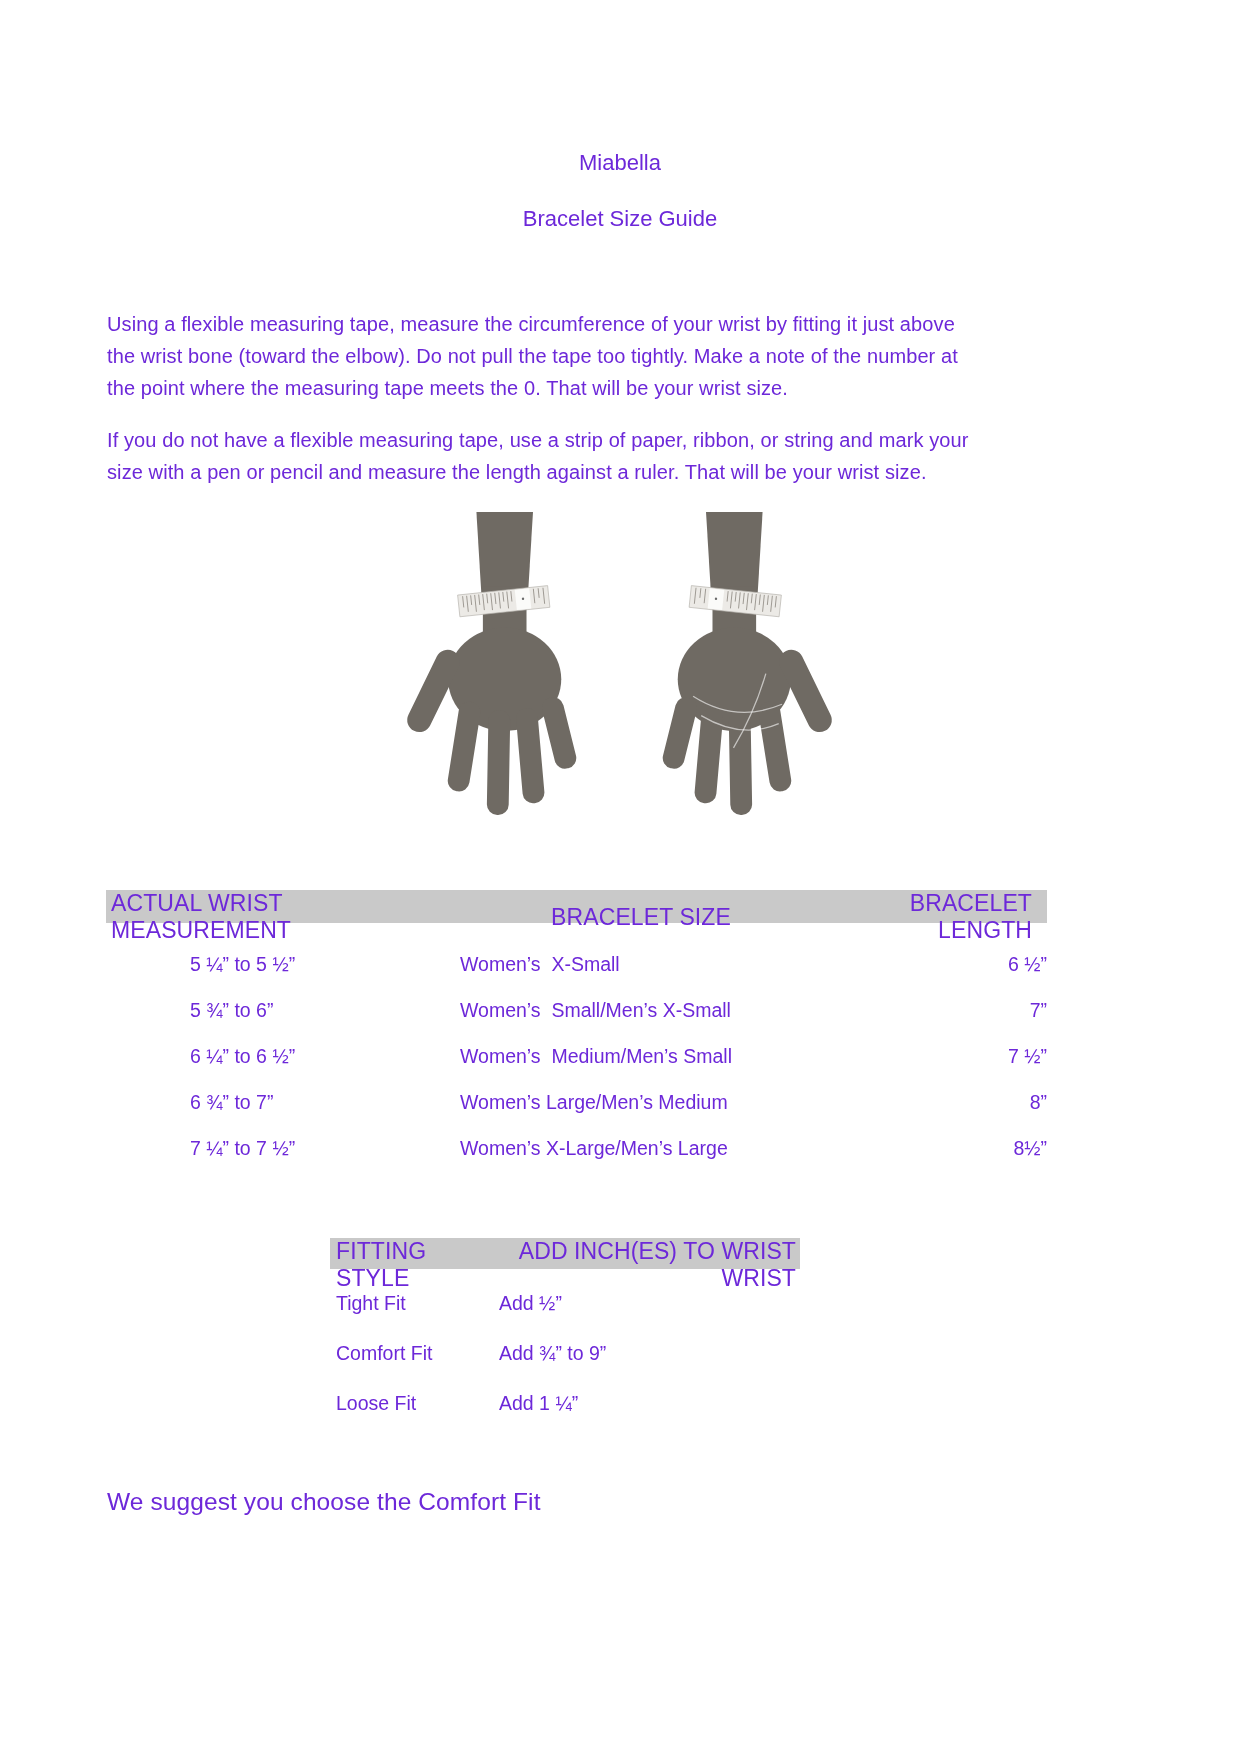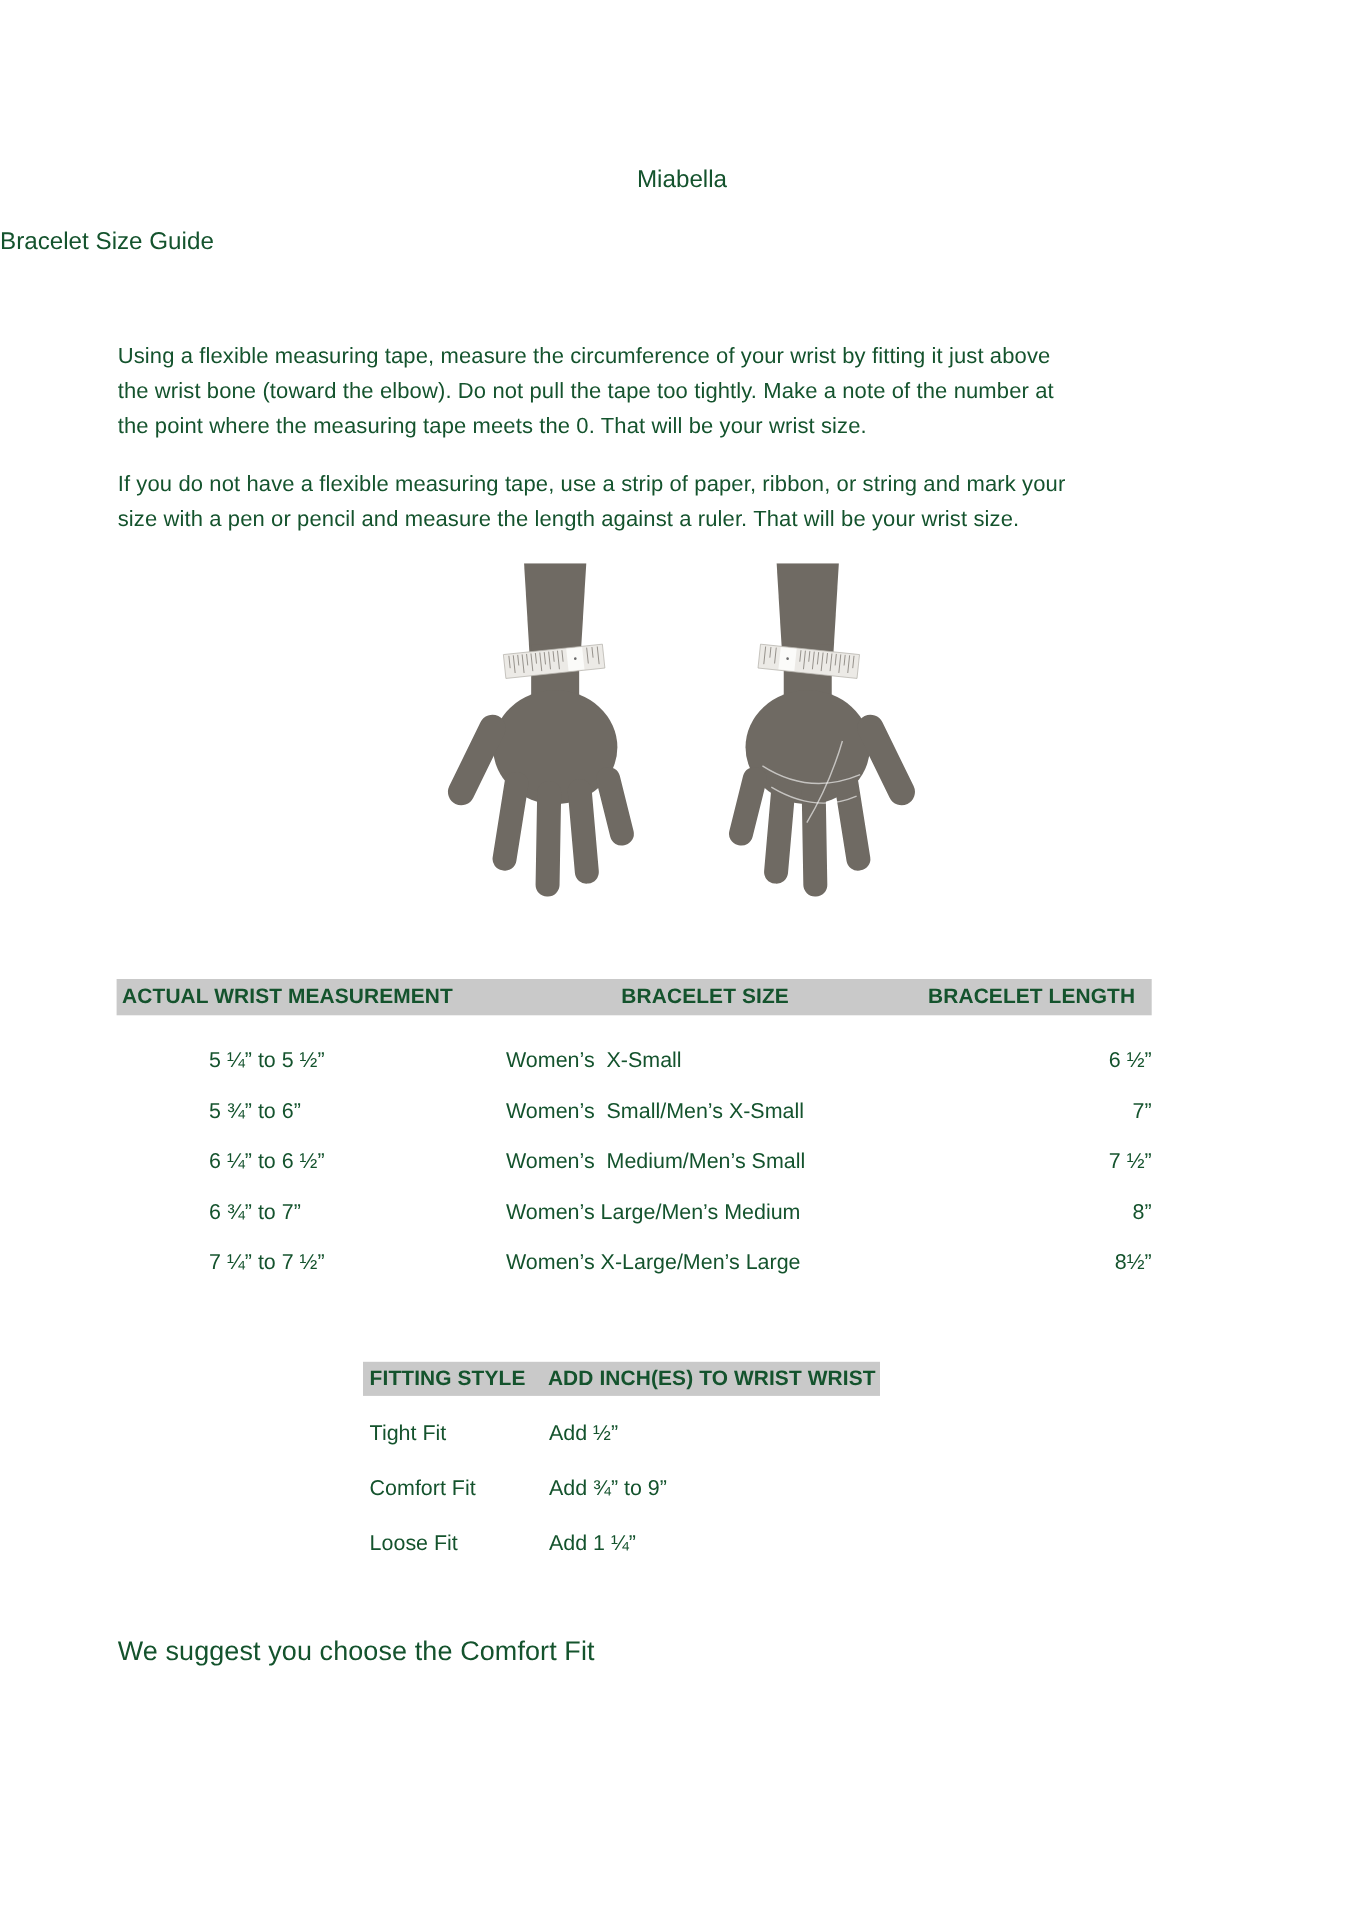--- a/index.html
+++ b/index.html
@@ -2,48 +2,48 @@
 <html><head>
 <meta charset="utf-8">
 <style>
   html,body{margin:0;padding:0;background:#e9e9e9;}
   .page{
     position:relative;
     width:1240px;height:1753px;
     margin:0 auto;
     background:#ffffff;
     font-family:"Liberation Sans","DejaVu Sans",sans-serif;
-    color:#14532d;
+    color:#6d28d9;
     overflow:hidden;
   }
   .doc-title{
     position:absolute;top:150px;left:0;width:100%;
     text-align:center;font-size:22px;font-weight:400;
   }
   .doc-subtitle{
     position:absolute;top:206px;left:0;width:100%;
-    font-size:22px;font-weight:400;
+    text-align:center;font-size:22px;font-weight:400;
   }
   .para{
     position:absolute;left:107px;width:1060px;
     font-size:20px;line-height:32px;
     white-space:pre-wrap;
     letter-spacing:.1px;
   }
   .p1{top:308px;}
   .p2{top:424px;}
   .hands{
     position:absolute;left:402px;top:512px;
     display:flex;gap:63px;align-items:flex-start;
   }
   
   .size-table{position:absolute;left:106px;top:890px;width:941px;}
   .t-head{
     display:grid;align-items:center;
-    font-size:19px;font-weight:700;letter-spacing:.1px;
+    font-size:23px;font-weight:400;letter-spacing:.1px;
   }
   .size-table .t-head{grid-template-columns:340px 390px 211px;height:33px;}
   .sh1{padding-left:5px;}
   .sh2{text-align:center;}
   .sh3{text-align:right;padding-right:15px;}
   .size-rows{margin-top:18px;}
   .srow{
     display:grid;grid-template-columns:340px 390px 211px;
     height:46px;align-items:center;font-size:19.5px;
   }

